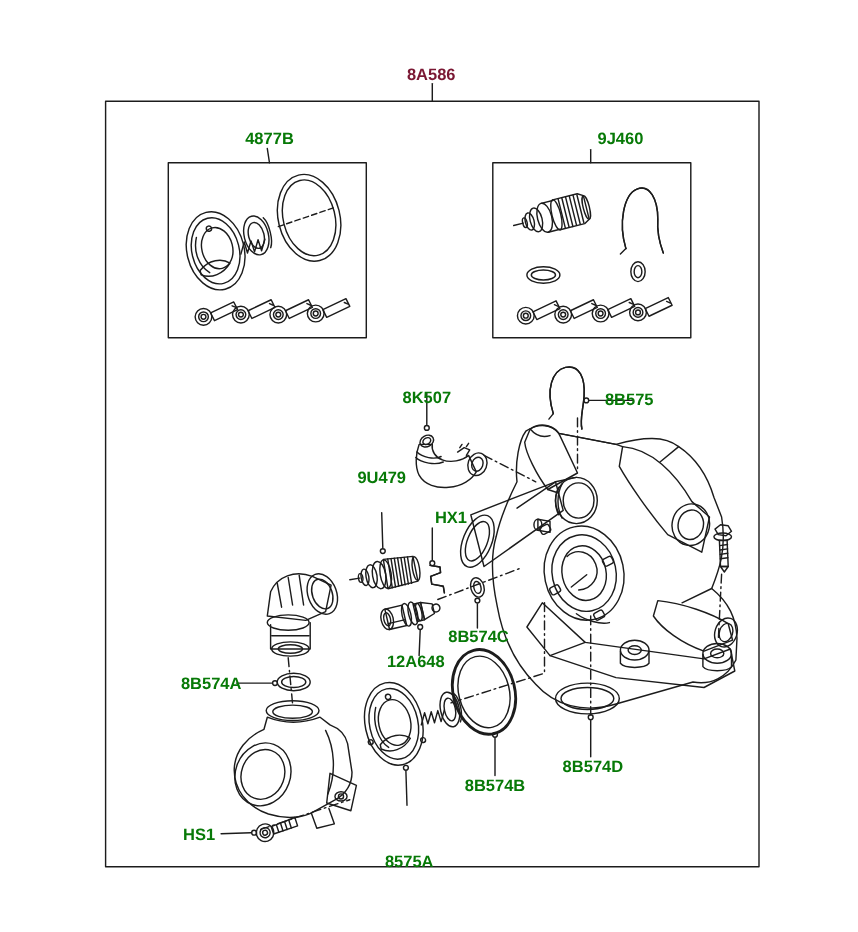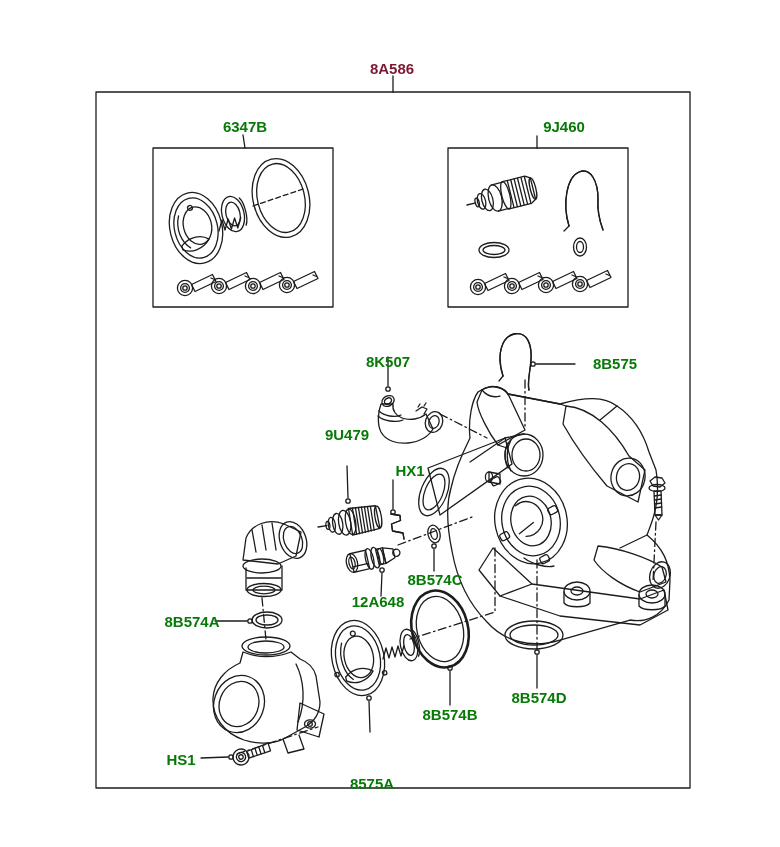--- a/index.html
+++ b/index.html
@@ -374,24 +374,24 @@
       <line x1="537" y1="688" x2="537" y2="655"></line>
         <circle cx="537" cy="652" r="2.2" class="dk"></circle>
       <line x1="370" y1="732" x2="369" y2="701"></line>
         <circle cx="369" cy="698" r="2.2" class="dk"></circle>
       <line x1="201" y1="758" x2="228" y2="757"></line>
         <circle cx="231" cy="757" r="2.2" class="dk"></circle>
     </g>
   </svg>
 
   <div class="lbl maroon" style="left:392px;top:61px">8A586</div>
-  <div class="lbl" style="left:245px;top:119px">6347B</div>
+  <div class="lbl" style="left:245px;top:119px">4877B</div>
   <div class="lbl" style="left:564px;top:119px">9J460</div>
   <div class="lbl" style="left:388px;top:354px">8K507</div>
-  <div class="lbl" style="left:615px;top:356px">8B575</div>
+  <div class="lbl" style="left:572px;top:356px">8B575</div>
   <div class="lbl" style="left:347px;top:427px">9U479</div>
   <div class="lbl" style="left:410px;top:463px">HX1</div>
   <div class="lbl" style="left:435px;top:572px">8B574C</div>
   <div class="lbl" style="left:378px;top:594px">12A648</div>
   <div class="lbl" style="left:192px;top:614px">8B574A</div>
   <div class="lbl" style="left:450px;top:707px">8B574B</div>
   <div class="lbl" style="left:539px;top:690px">8B574D</div>
   <div class="lbl" style="left:372px;top:776px">8575A</div>
   <div class="lbl" style="left:181px;top:752px">HS1</div>
 

